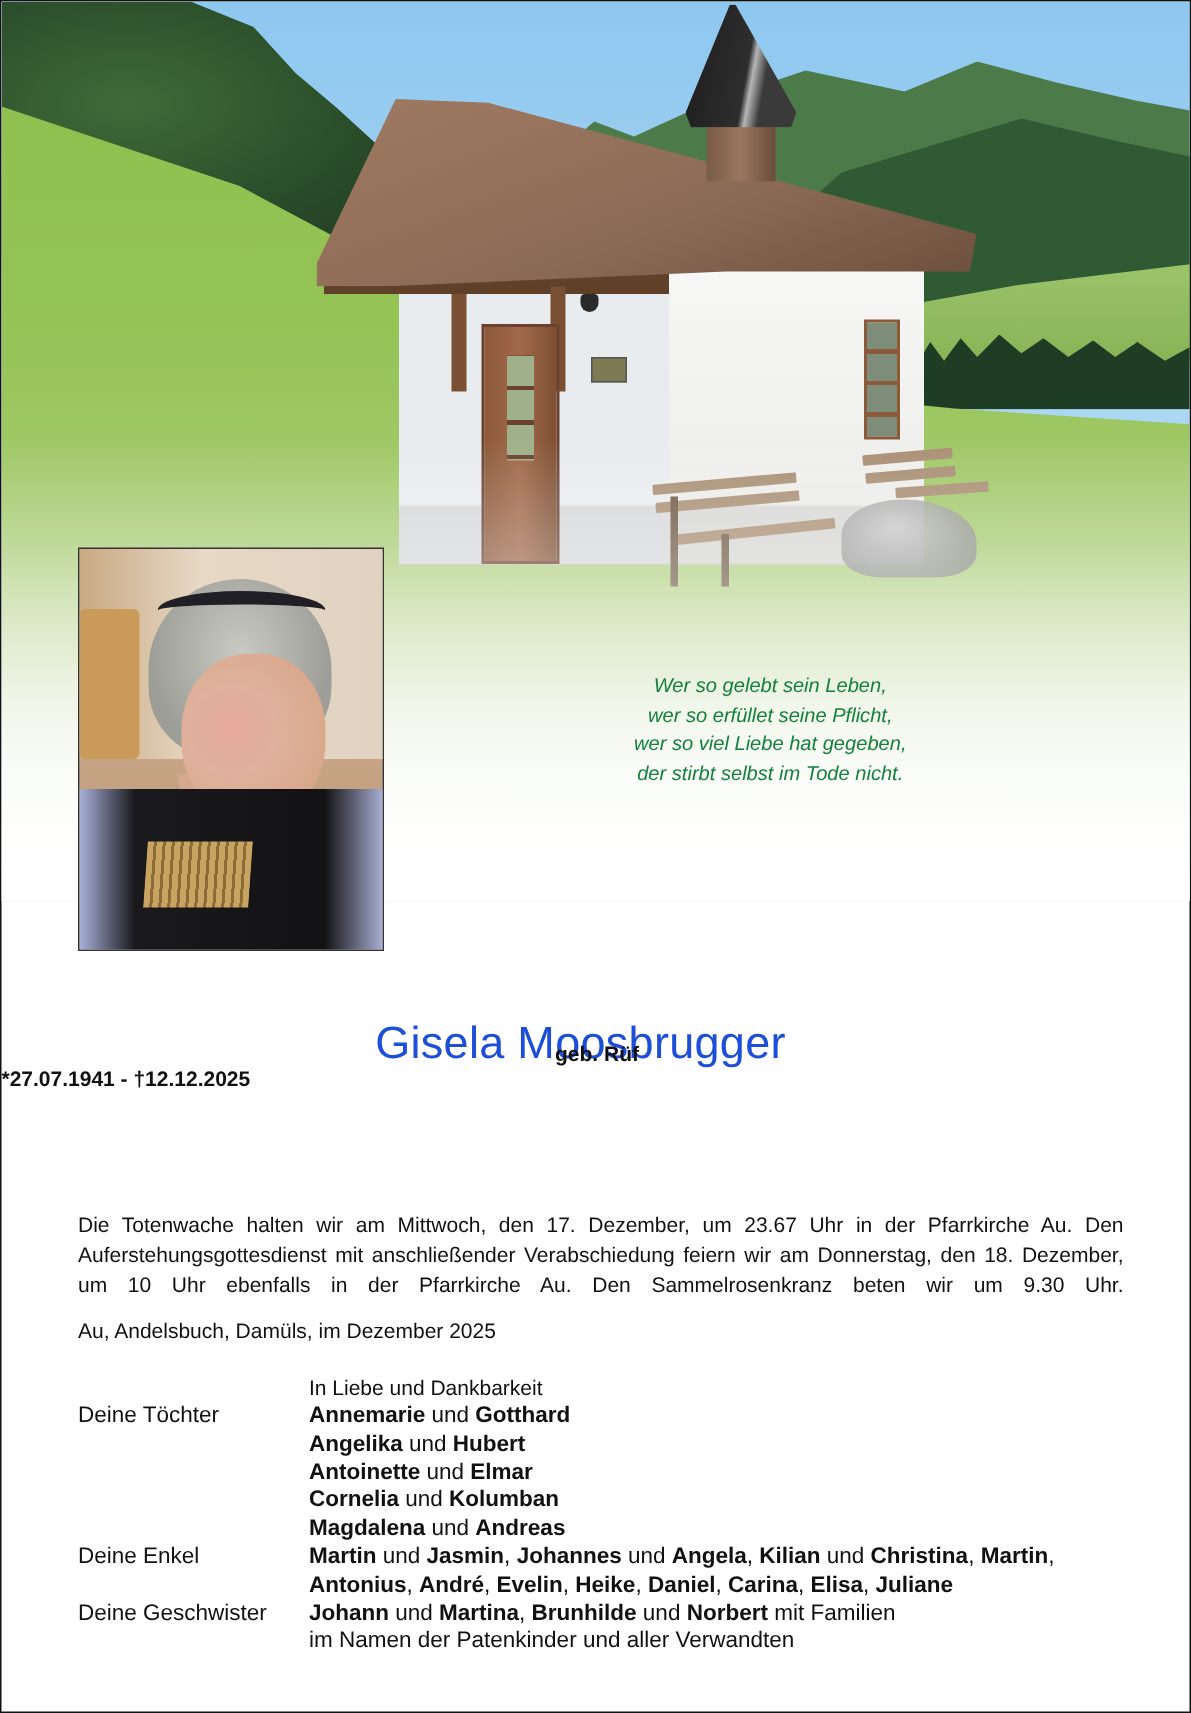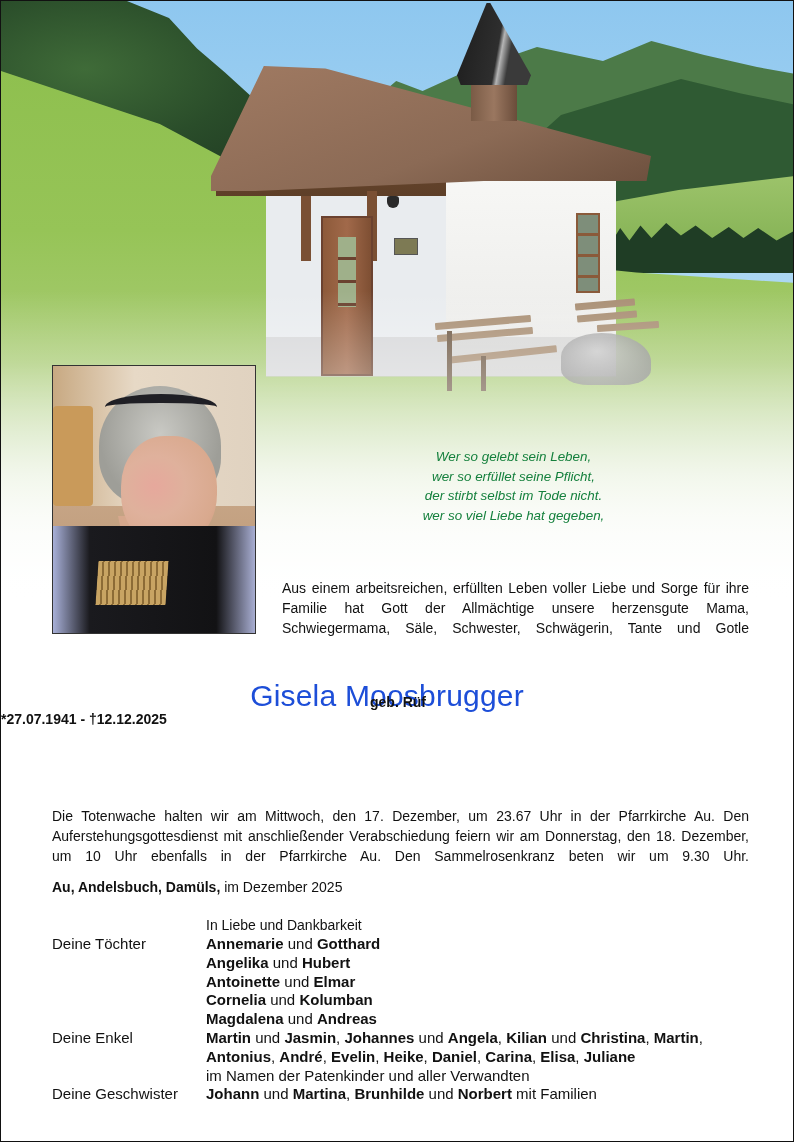--- a/index.html
+++ b/index.html
@@ -125,21 +125,21 @@
   }
   .born { position: absolute; left: 0; top: 693px; width: 794px; text-align: center; font-size: 14px; font-weight: bold; }
   .dates { position: absolute; left: 0; top: 710px; width: 794px; text-align: left; font-size: 14px; font-weight: bold; }
   .para {
     position: absolute; left: 51px; width: 697px; font-size: 14px; line-height: 20px;
     text-align: justify; text-align-last: justify;
   }
   .para.p1 { top: 747px; }
   .para.p2 { top: 805px; }
   .place { position: absolute; left: 51px; top: 878px; font-size: 14px; }
-  .place b { font-weight: bold; }
+  .place b { font-weight: normal; }
   .signoff { position: absolute; left: 205px; top: 916px; font-size: 14px; }
   .mourners { position: absolute; left: 51px; top: 934px; width: 700px; font-size: 15px; line-height: 18.8px; }
   .m-row { display: flex; }
   .m-label { width: 154px; flex: none; }
   .m-names b { font-weight: bold; }
 </style>
 </head>
 <body>
 
 <div class="page">
@@ -188,25 +188,24 @@
     <div class="p-band"></div>
     <div class="p-neck"></div>
     <div class="p-face"></div>
     <div class="p-body"></div>
     <div class="p-bib"></div>
   </div>
 
   <div class="poem">
     <div>Wer so gelebt sein Leben,</div>
     <div>wer so erfüllet seine Pflicht,</div>
+    <div>wer so viel Liebe hat gegeben,</div>
     <div>der stirbt selbst im Tode nicht.</div>
-    <div>wer so viel Liebe hat gegeben,</div>
-  </div>
-
-  <div class="intro">Aus einem arbeitsreichen, erfüllten Leben voller Liebe und Sorge für ihre Familie hat Gott der Allmächtige unsere herzensgute Mama, Schwiegermama, Säle, Schwester, Schwägerin, Tante und Gotle</div>
+  </div>
+
 
   <div class="name">Gisela Moosbrugger</div>
   <div class="born">geb. Rüf</div>
   <div class="dates">*27.07.1941 - †12.12.2025</div>
 
   <div class="para p2">Die Totenwache halten wir am Mittwoch, den 17. Dezember, um 23.67 Uhr in der Pfarrkirche Au. Den Auferstehungsgottesdienst mit anschließender Verabschiedung feiern wir am Donnerstag, den 18. Dezember, um 10 Uhr ebenfalls in der Pfarrkirche Au. Den Sammelrosenkranz beten wir um 9.30 Uhr.</div>
 
   <div class="place"><b>Au, Andelsbuch, Damüls,</b><span> im Dezember 2025</span></div>
 
   <div class="signoff">In Liebe und Dankbarkeit</div>
@@ -236,22 +235,22 @@
     <div class="m-row">
       <span class="m-label">Deine Enkel</span>
       <span class="m-names"><b>Martin</b><span> und </span><b>Jasmin</b><span>, </span><b>Johannes</b><span> und </span><b>Angela</b><span>, </span><b>Kilian</b><span> und </span><b>Christina</b><span>, </span><b>Martin</b><span>,</span></span>
     </div>
     <div class="m-row">
       <span class="m-label"></span>
       <span class="m-names"><b>Antonius</b><span>, </span><b>André</b><span>, </span><b>Evelin</b><span>, </span><b>Heike</b><span>, </span><b>Daniel</b><span>, </span><b>Carina</b><span>, </span><b>Elisa</b><span>, </span><b>Juliane</b></span>
     </div>
 
     <div class="m-row">
-      <span class="m-label"></span>
-      <span class="m-names">im Namen der Patenkinder und aller Verwandten</span>
-    </div>
-    <div class="m-row">
       <span class="m-label">Deine Geschwister</span>
       <span class="m-names"><b>Johann</b><span> und </span><b>Martina</b><span>, </span><b>Brunhilde</b><span> und </span><b>Norbert</b><span> mit Familien</span></span>
     </div>
+    <div class="m-row">
+      <span class="m-label"></span>
+      <span class="m-names">im Namen der Patenkinder und aller Verwandten</span>
+    </div>
   </div>
 
 </div>
 
 </body></html>

